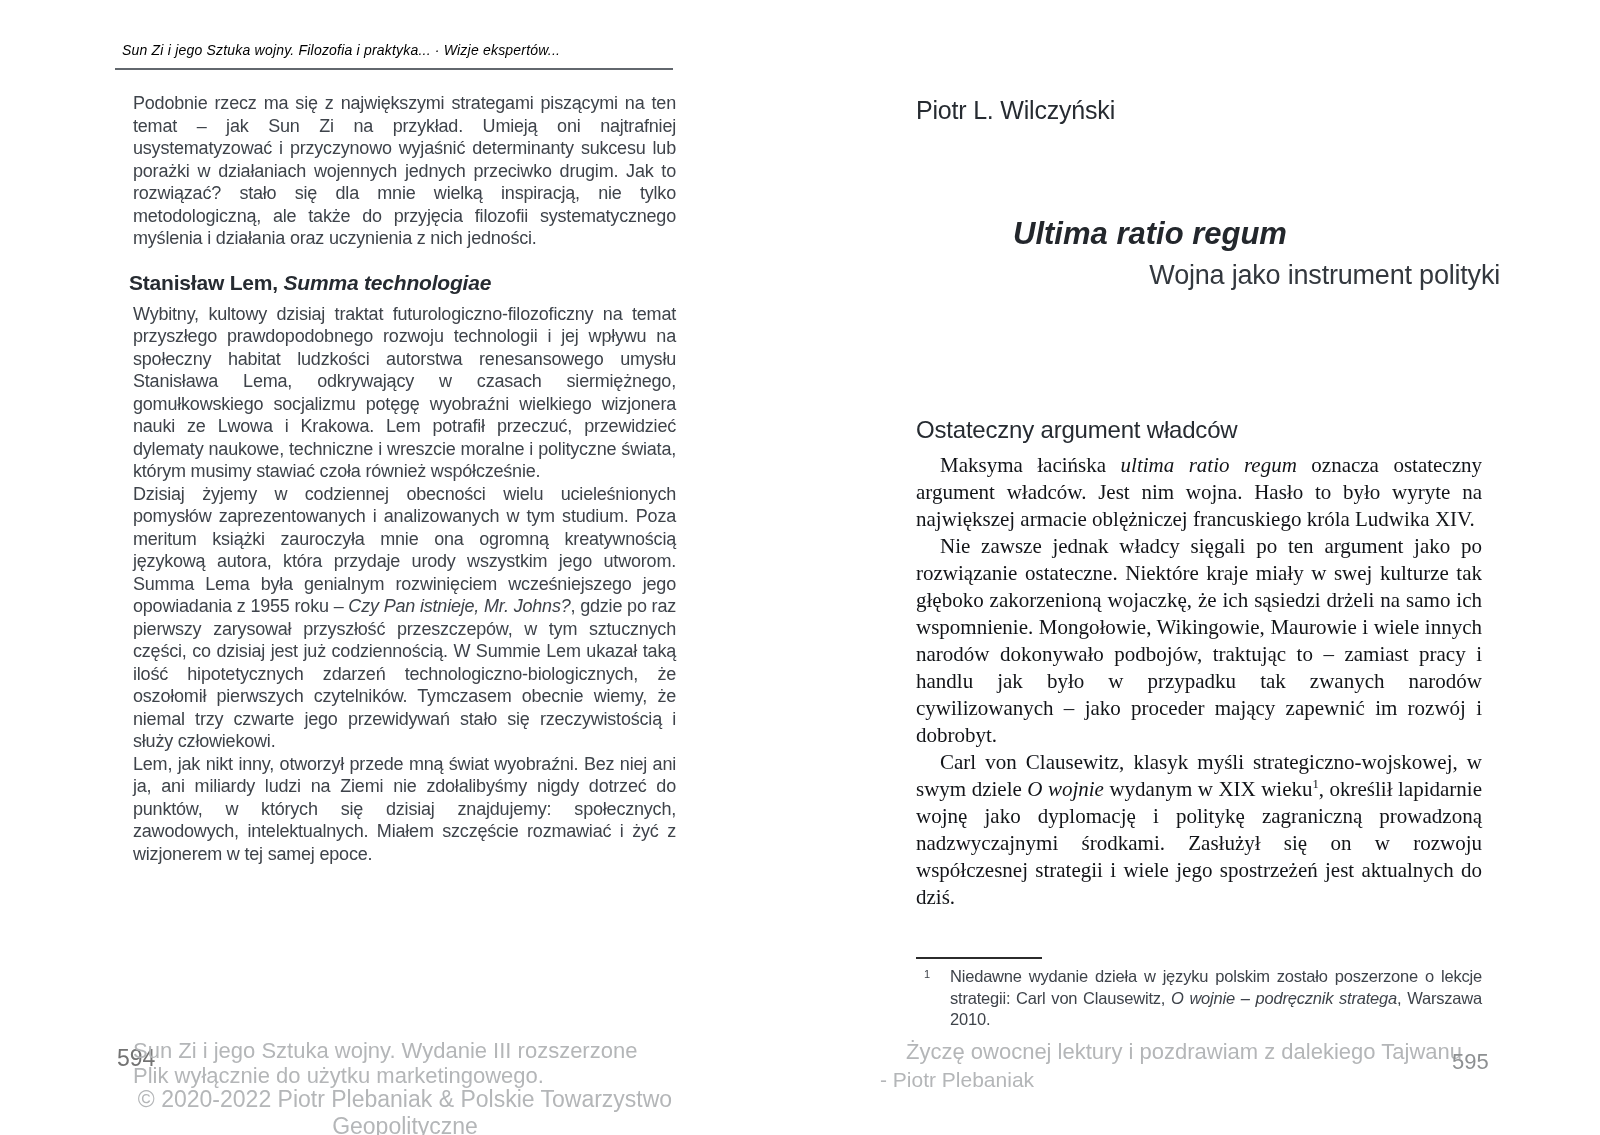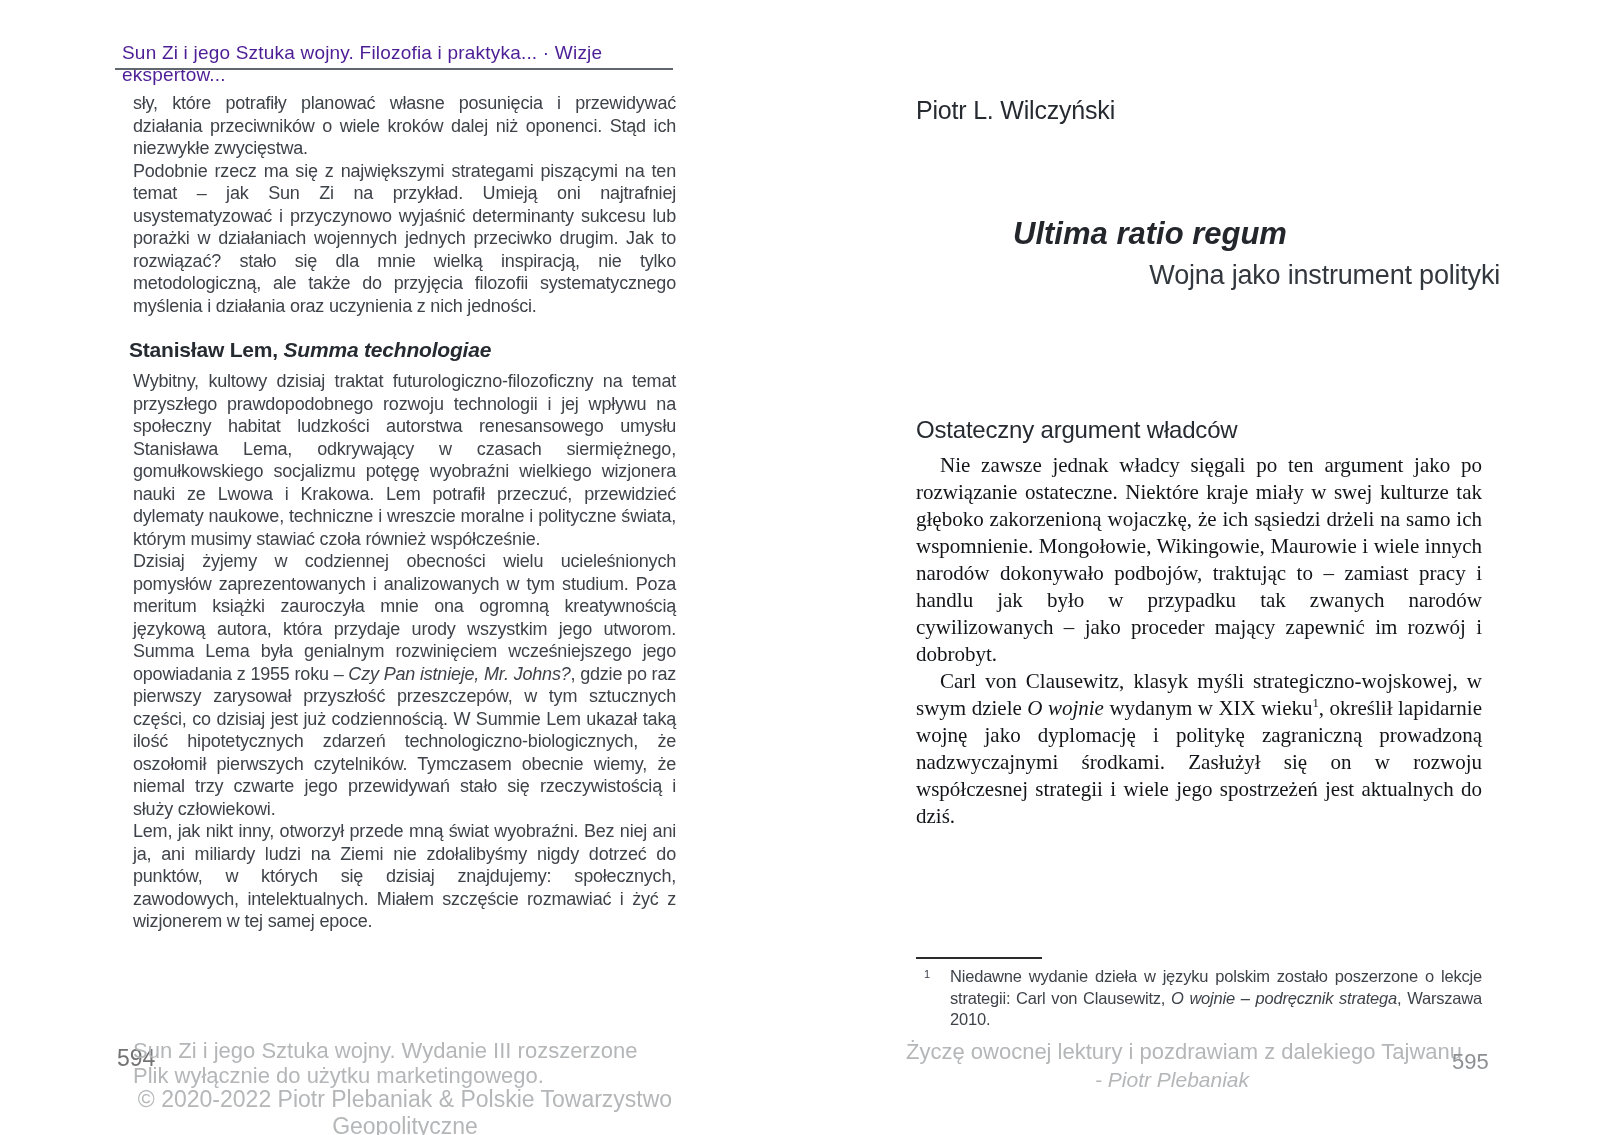--- a/index.html
+++ b/index.html
@@ -4,21 +4,21 @@
 <style>
   html,body{margin:0;padding:0;}
   body{
     width:1600px;height:1135px;position:relative;overflow:hidden;
     background:#ffffff;
     font-family:"Liberation Sans",sans-serif;
   }
   
   .lp-header{
     position:absolute;left:122px;top:42px;width:552px;
-    font-size:19px;color:#4c1d95;letter-spacing:.2px;
+    font-size:14px;font-style:italic;color:#000000;letter-spacing:.2px;
   }
   .lp-rule{
     position:absolute;left:115px;top:68px;width:558px;height:2px;background:#62676d;
   }
   .lp-body{
     position:absolute;left:133px;top:92px;width:543px;
     font-size:18px;line-height:22.5px;color:#3e434a;
     text-align:justify;letter-spacing:-0.2px;
   }
   .lp-body p{margin:0;}
@@ -75,57 +75,57 @@
     text-align:justify;letter-spacing:-0.2px;
   }
   .fn-marker{
     position:absolute;left:8px;top:-2px;font-size:11px;
   }
   .rp-footer{
     position:absolute;left:880px;top:1038px;width:608px;
     text-align:center;color:#b4b6b8;font-size:22px;line-height:28px;
   }
   .rp-footer .sign{
-    text-align:center;padding-right:24px;font-style:italic;font-size:21px;
+    text-align:left;padding-right:24px;font-size:21px;
   }
   .page-num-right{
     position:absolute;left:1452px;top:1049px;font-size:22px;color:#8d9092;
   }
 </style>
 </head>
 <body>
 
 <div>
 
   <div>
     <div class="lp-header">Sun Zi i jego Sztuka wojny. Filozofia i praktyka... · Wizje ekspertów...</div>
     <div class="lp-rule"></div>
 
     <div class="lp-body">
-      <p>sły, które potrafiły planować własne posunięcia i przewidywać działania przeciwników o wiele kroków dalej niż oponenci. Stąd ich niezwykłe zwycięstwa.</p>
       <p>Podobnie rzecz ma się z największymi strategami piszącymi na ten temat – jak Sun Zi na przykład. Umieją oni najtrafniej usystematyzować i przyczynowo wyjaśnić determinanty sukcesu lub porażki w działaniach wojennych jednych przeciwko drugim. Jak to rozwiązać? stało się dla mnie wielką inspiracją, nie tylko metodologiczną, ale także do przyjęcia filozofii systematycznego myślenia i działania oraz uczynienia z nich jedności.</p>
       <h3 class="lp-heading"><span>Stanisław Lem, </span><i>Summa technologiae</i></h3>
       <p>Wybitny, kultowy dzisiaj traktat futurologiczno-filozoficzny na temat przyszłego prawdopodobnego rozwoju technologii i jej wpływu na społeczny habitat ludzkości autorstwa renesansowego umysłu Stanisława Lema, odkrywający w czasach siermiężnego, gomułkowskiego socjalizmu potęgę wyobraźni wielkiego wizjonera nauki ze Lwowa i Krakowa. Lem potrafił przeczuć, przewidzieć dylematy naukowe, techniczne i wreszcie moralne i polityczne świata, którym musimy stawiać czoła również współcześnie.</p>
       <p><span>Dzisiaj żyjemy w codziennej obecności wielu ucieleśnionych pomysłów zaprezentowanych i analizowanych w tym studium. Poza meritum książki zauroczyła mnie ona ogromną kreatywnością językową autora, która przydaje urody wszystkim jego utworom. Summa Lema była genialnym rozwinięciem wcześniejszego jego opowiadania z 1955 roku – </span><i>Czy Pan istnieje, Mr. Johns?</i><span>, gdzie po raz pierwszy zarysował przyszłość przeszczepów, w tym sztucznych części, co dzisiaj jest już codziennością. W Summie Lem ukazał taką ilość hipotetycznych zdarzeń technologiczno-biologicznych, że oszołomił pierwszych czytelników. Tymczasem obecnie wiemy, że niemal trzy czwarte jego przewidywań stało się rzeczywistością i służy człowiekowi.</span></p>
       <p>Lem, jak nikt inny, otworzył przede mną świat wyobraźni. Bez niej ani ja, ani miliardy ludzi na Ziemi nie zdołalibyśmy nigdy dotrzeć do punktów, w których się dzisiaj znajdujemy: społecznych, zawodowych, intelektualnych. Miałem szczęście rozmawiać i żyć z wizjonerem w tej samej epoce.</p>
     </div>
 
     <div class="page-num-left">594</div>
     <div class="lpf1">Sun Zi i jego Sztuka wojny. Wydanie III rozszerzone</div>
     <div class="lpf2">Plik wyłącznie do użytku marketingowego.</div>
     <div class="lpf3">© 2020-2022 Piotr Plebaniak &amp; Polskie Towarzystwo Geopolityczne</div>
   </div>
 
   <div>
     <div class="rp-author">Piotr L. Wilczyński</div>
     <div class="rp-title">Ultima ratio regum</div>
     <div class="rp-subtitle">Wojna jako instrument polityki</div>
     <div class="rp-heading">Ostateczny argument władców</div>
 
     <div class="rp-body">
+      <p><span>Maksyma łacińska </span><i>ultima ratio regum</i><span> oznacza ostateczny argument władców. Jest nim wojna. Hasło to było wyryte na największej armacie oblężniczej francuskiego króla Ludwika XIV.</span></p>
       <p>Nie zawsze jednak władcy sięgali po ten argument jako po rozwiązanie ostateczne. Niektóre kraje miały w swej kulturze tak głęboko zakorzenioną wojaczkę, że ich sąsiedzi drżeli na samo ich wspomnienie. Mongołowie, Wikingowie, Maurowie i wiele innych narodów dokonywało podbojów, traktując to – zamiast pracy i handlu jak było w przypadku tak zwanych narodów cywilizowanych – jako proceder mający zapewnić im rozwój i dobrobyt.</p>
       <p><span>Carl von Clausewitz, klasyk myśli strategiczno-wojskowej, w swym dziele </span><i>O wojnie</i><span> wydanym w XIX wieku</span><sup>1</sup><span>, określił lapidarnie wojnę jako dyplomację i politykę zagraniczną prowadzoną nadzwyczajnymi środkami. Zasłużył się on w rozwoju współczesnej strategii i wiele jego spostrzeżeń jest aktualnych do dziś.</span></p>
     </div>
 
     <div class="fn-rule"></div>
     <div class="fn">
       <span class="fn-marker">1</span><span>Niedawne wydanie dzieła w języku polskim zostało poszerzone o lekcje strategii: Carl von Clausewitz, </span><i>O wojnie – podręcznik stratega</i><span>, Warszawa 2010.</span>
     </div>
 
     <div class="rp-footer">

